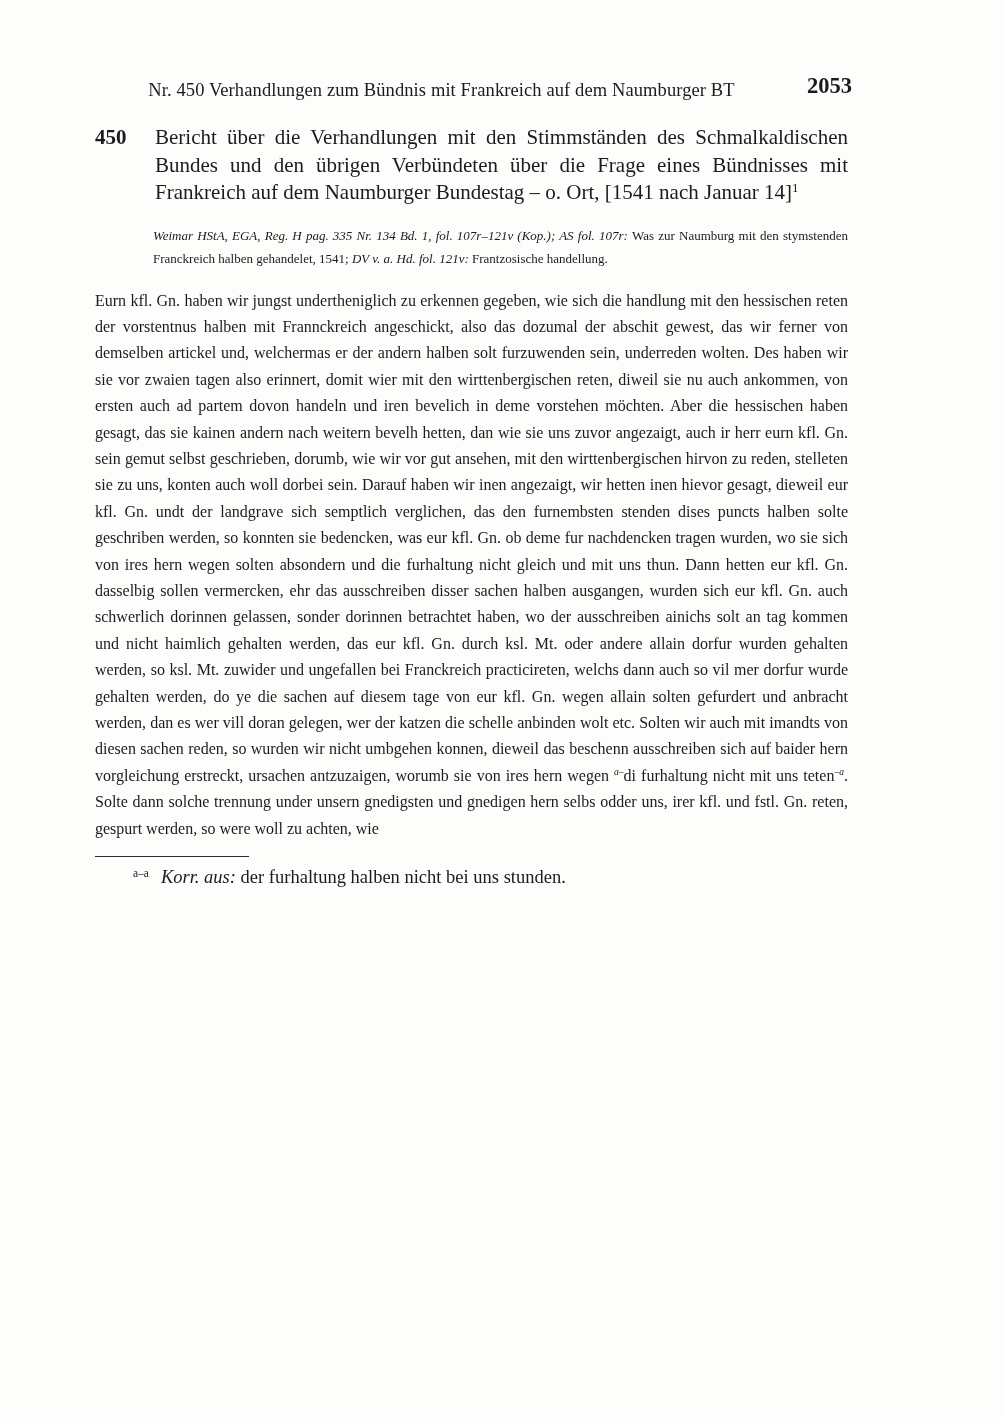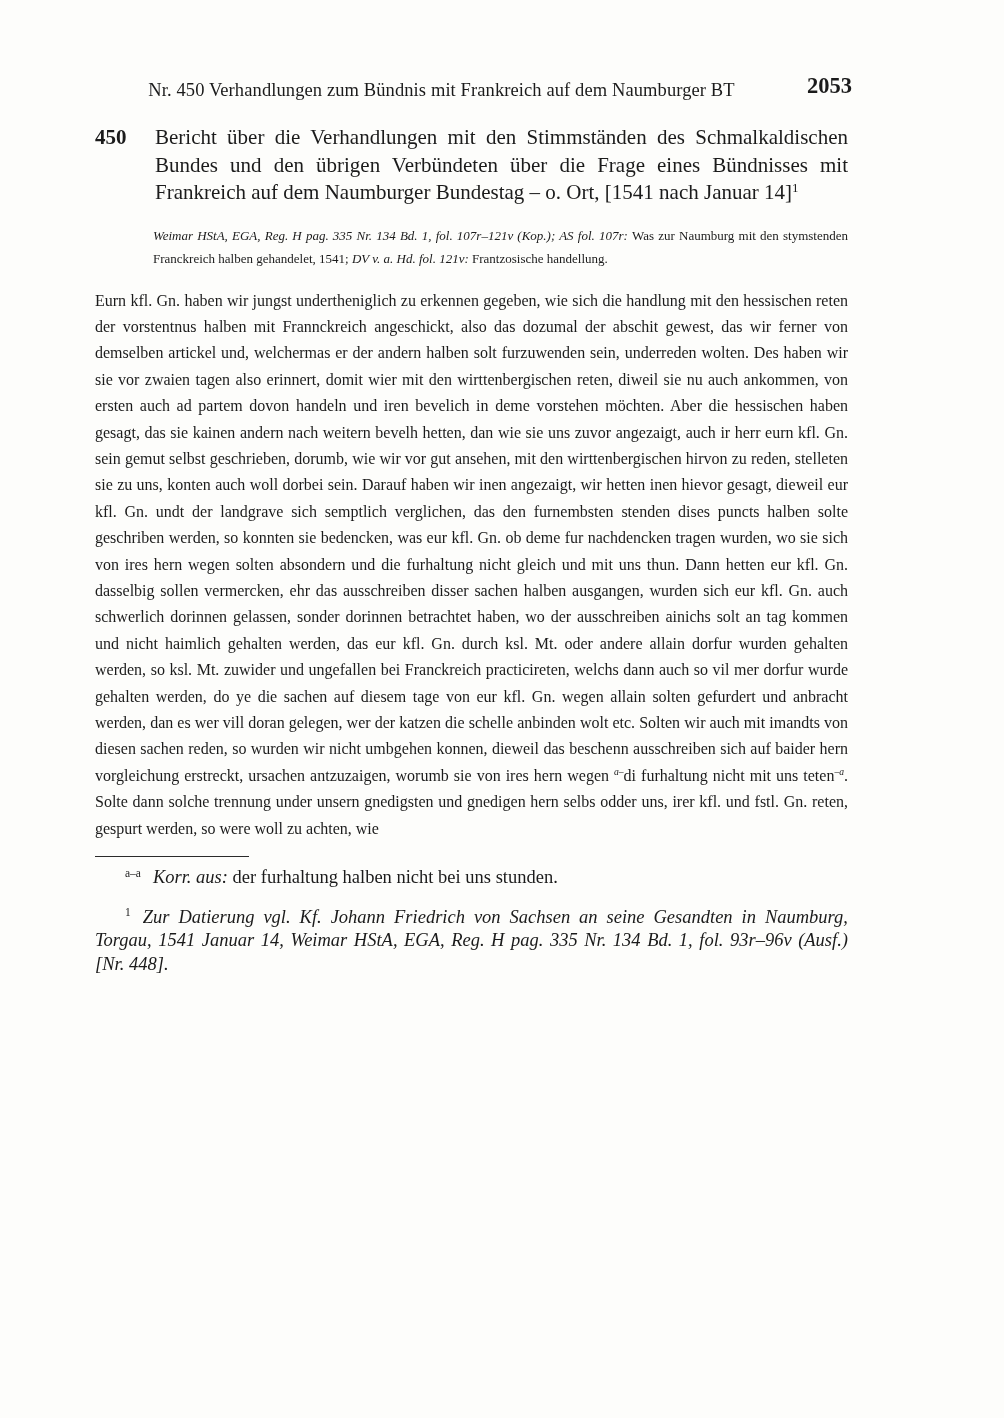--- a/index.html
+++ b/index.html
@@ -24,21 +24,21 @@
   sup.ref { font-size: 62%; line-height: 0; position: relative; top: -0.55em; vertical-align: baseline; }
   sup.app-marker { font-size: 60%; line-height: 0; position: relative; top: -0.6em; vertical-align: baseline; font-style: italic; }
 
   .source-note { margin-left: 58px; margin-bottom: 18px; font-size: 13px; line-height: 23px; text-align: justify; hyphens: none; }
   .it { font-style: italic; }
 
   .body-text { margin: 0; font-size: 16px; line-height: 26.4px; text-align: justify; hyphens: none; }
 
   .fn-rule { margin-top: 14px; margin-bottom: 9px; width: 154px; height: 0; border-top: 1.6px solid #2a2a2a; }
 
-  .footnote { margin: 0; font-size: 18.5px; line-height: 23.5px; text-align: justify; text-indent: 30px; hyphens: none; }
+  .footnote { margin: 8px; font-size: 18.5px; line-height: 23.5px; text-align: justify; text-indent: 30px; hyphens: none; }
   .footnote.apparatus { margin-bottom: 16px; }
   .fn-label-gap { display: inline-block; width: 12px; }
 </style>
 </head>
 <body>
 
 <div class="page">
   <div class="content">
 
     <header class="running-header">
@@ -53,17 +53,16 @@
 
     <section class="source-note"><span class="it">Weimar HStA, EGA, Reg. H pag. 335 Nr. 134 Bd. 1, fol. 107r–121v (Kop.); AS fol. 107r: </span><span>Was zur Naumburg mit den stymstenden Franckreich halben gehandelet, 1541; </span><span class="it">DV v. a. Hd. fol. 121v: </span><span>Frantzosische handellung.</span></section>
 
     <p class="body-text"><span>Eurn kfl. Gn. haben wir jungst undertheniglich zu erkennen gegeben, wie sich die handlung mit den hessischen reten der vorstentnus halben mit Frannckreich angeschickt, also das dozumal der abschit gewest, das wir ferner von demselben artickel und, welchermas er der andern halben solt furzuwenden sein, underreden wolten. Des haben wir sie vor zwaien tagen also erinnert, domit wier mit den wirttenbergischen reten, diweil sie nu auch ankommen, von ersten auch ad partem dovon handeln und iren bevelich in deme vorstehen möchten. Aber die hessischen haben gesagt, das sie kainen andern nach weitern bevelh hetten, dan wie sie uns zuvor angezaigt, auch ir herr eurn kfl. Gn. sein gemut selbst geschrieben, dorumb, wie wir vor gut ansehen, mit den wirttenbergischen hirvon zu reden, stelleten sie zu uns, konten auch woll dorbei sein. Darauf haben wir inen angezaigt, wir hetten inen hievor gesagt, dieweil eur kfl. Gn. undt der landgrave sich semptlich verglichen, das den furnembsten stenden dises puncts halben solte geschriben werden, so konnten sie bedencken, was eur kfl. Gn. ob deme fur nachdencken tragen wurden, wo sie sich von ires hern wegen solten absondern und die furhaltung nicht gleich und mit uns thun. Dann hetten eur kfl. Gn. dasselbig sollen vermercken, ehr das ausschreiben disser sachen halben ausgangen, wurden sich eur kfl. Gn. auch schwerlich dorinnen gelassen, sonder dorinnen betrachtet haben, wo der ausschreiben ainichs solt an tag kommen und nicht haimlich gehalten werden, das eur kfl. Gn. durch ksl. Mt. oder andere allain dorfur wurden gehalten werden, so ksl. Mt. zuwider und ungefallen bei Franckreich practicireten, welchs dann auch so vil mer dorfur wurde gehalten werden, do ye die sachen auf diesem tage von eur kfl. Gn. wegen allain solten gefurdert und anbracht werden, dan es wer vill doran gelegen, wer der katzen die schelle anbinden wolt etc. Solten wir auch mit imandts von diesen sachen reden, so wurden wir nicht umbgehen konnen, dieweil das beschenn ausschreiben sich auf baider hern vorgleichung erstreckt, ursachen antzuzaigen, worumb sie von ires hern wegen </span><sup class="app-marker">a–</sup><span>di furhaltung nicht mit uns teten</span><sup class="app-marker">–a</sup><span>. Solte dann solche trennung under unsern gnedigsten und gnedigen hern selbs odder uns, irer kfl. und fstl. Gn. reten, gespurt werden, so were woll zu achten, wie</span></p>
 
     <div class="fn-rule"></div>
 
     <section>
       <p class="footnote apparatus"><sup class="ref">a–a</sup><span class="fn-label-gap"></span><span class="it">Korr. aus:</span><span> der furhaltung halben nicht bei uns stunden.</span></p>
 
-      <p class="footnote"><sup class="ref">1</sup><span class="fn-label-gap"></span><span class="it">Zur Datierung vgl. Kf. Johann Friedrich von Sachsen an seine Gesandten in Naumburg, Torgau, 1541 Januar 14, Weimar HStA, EGA, Reg. H pag. 335 Nr. 134 Bd. 1, fol. 93r–96v (Ausf.) [Nr. 448].</span></p>
     </section>
 
   </div>
 </div>
 
 </body></html>

